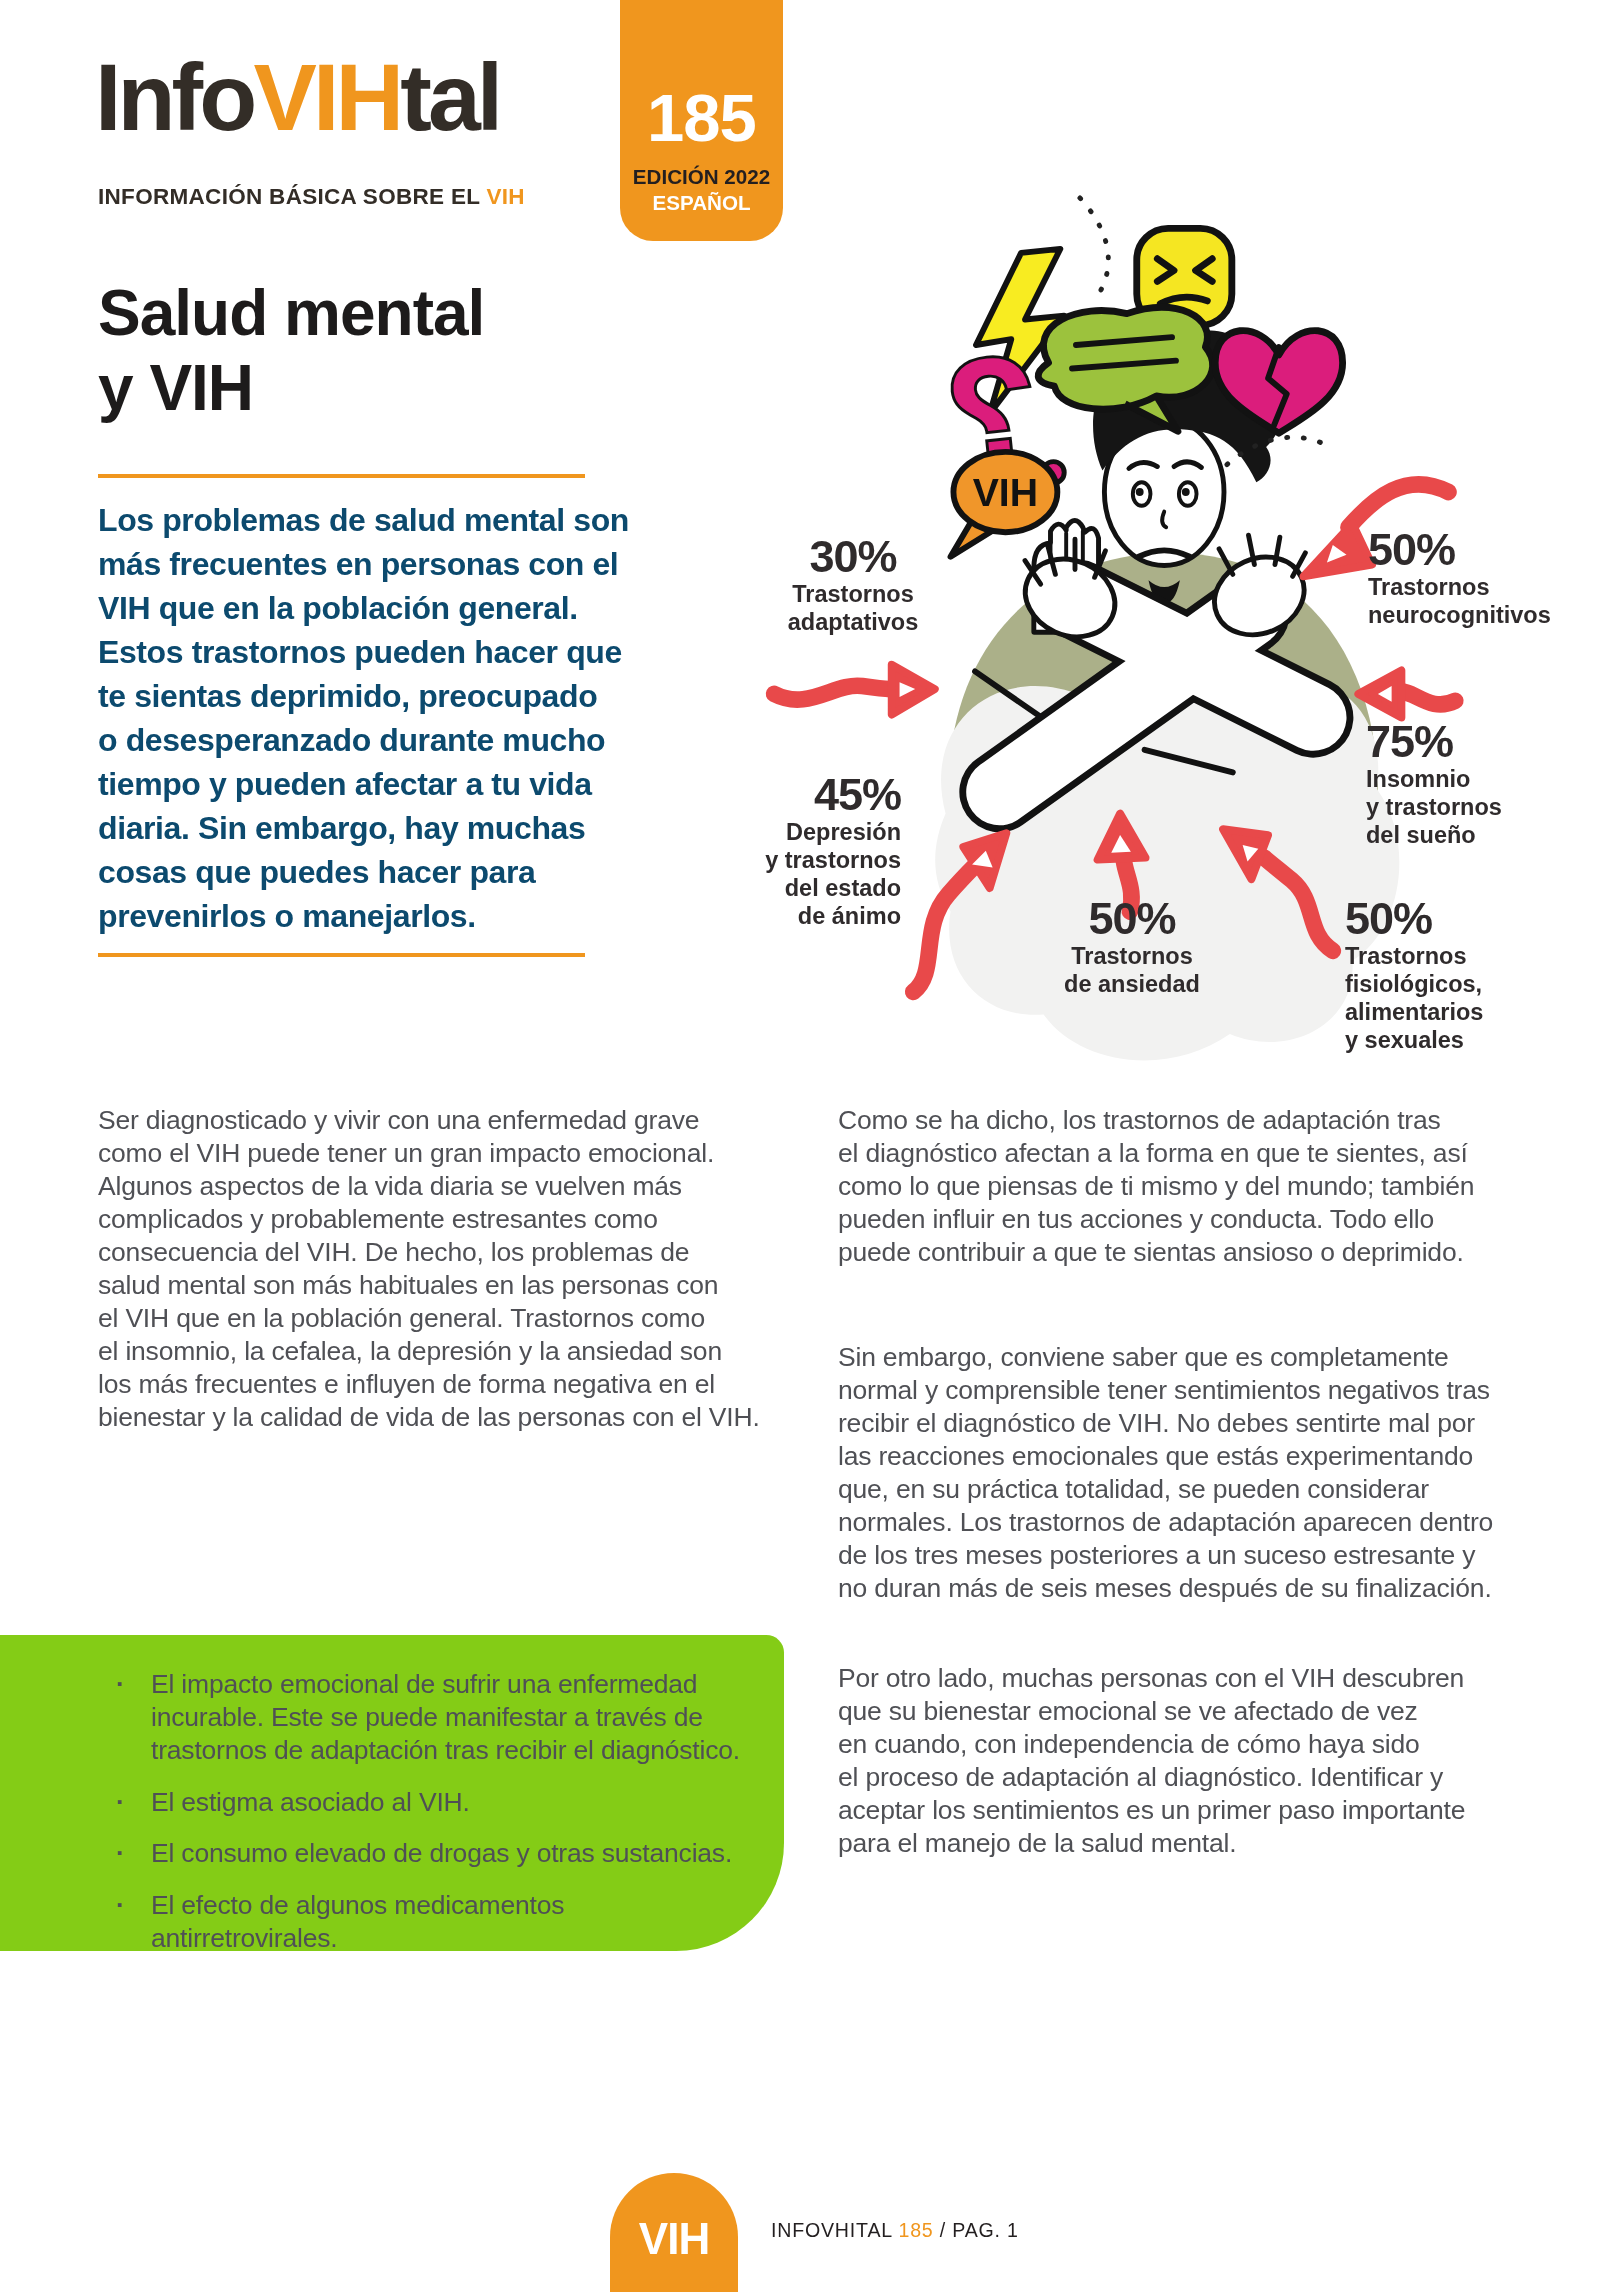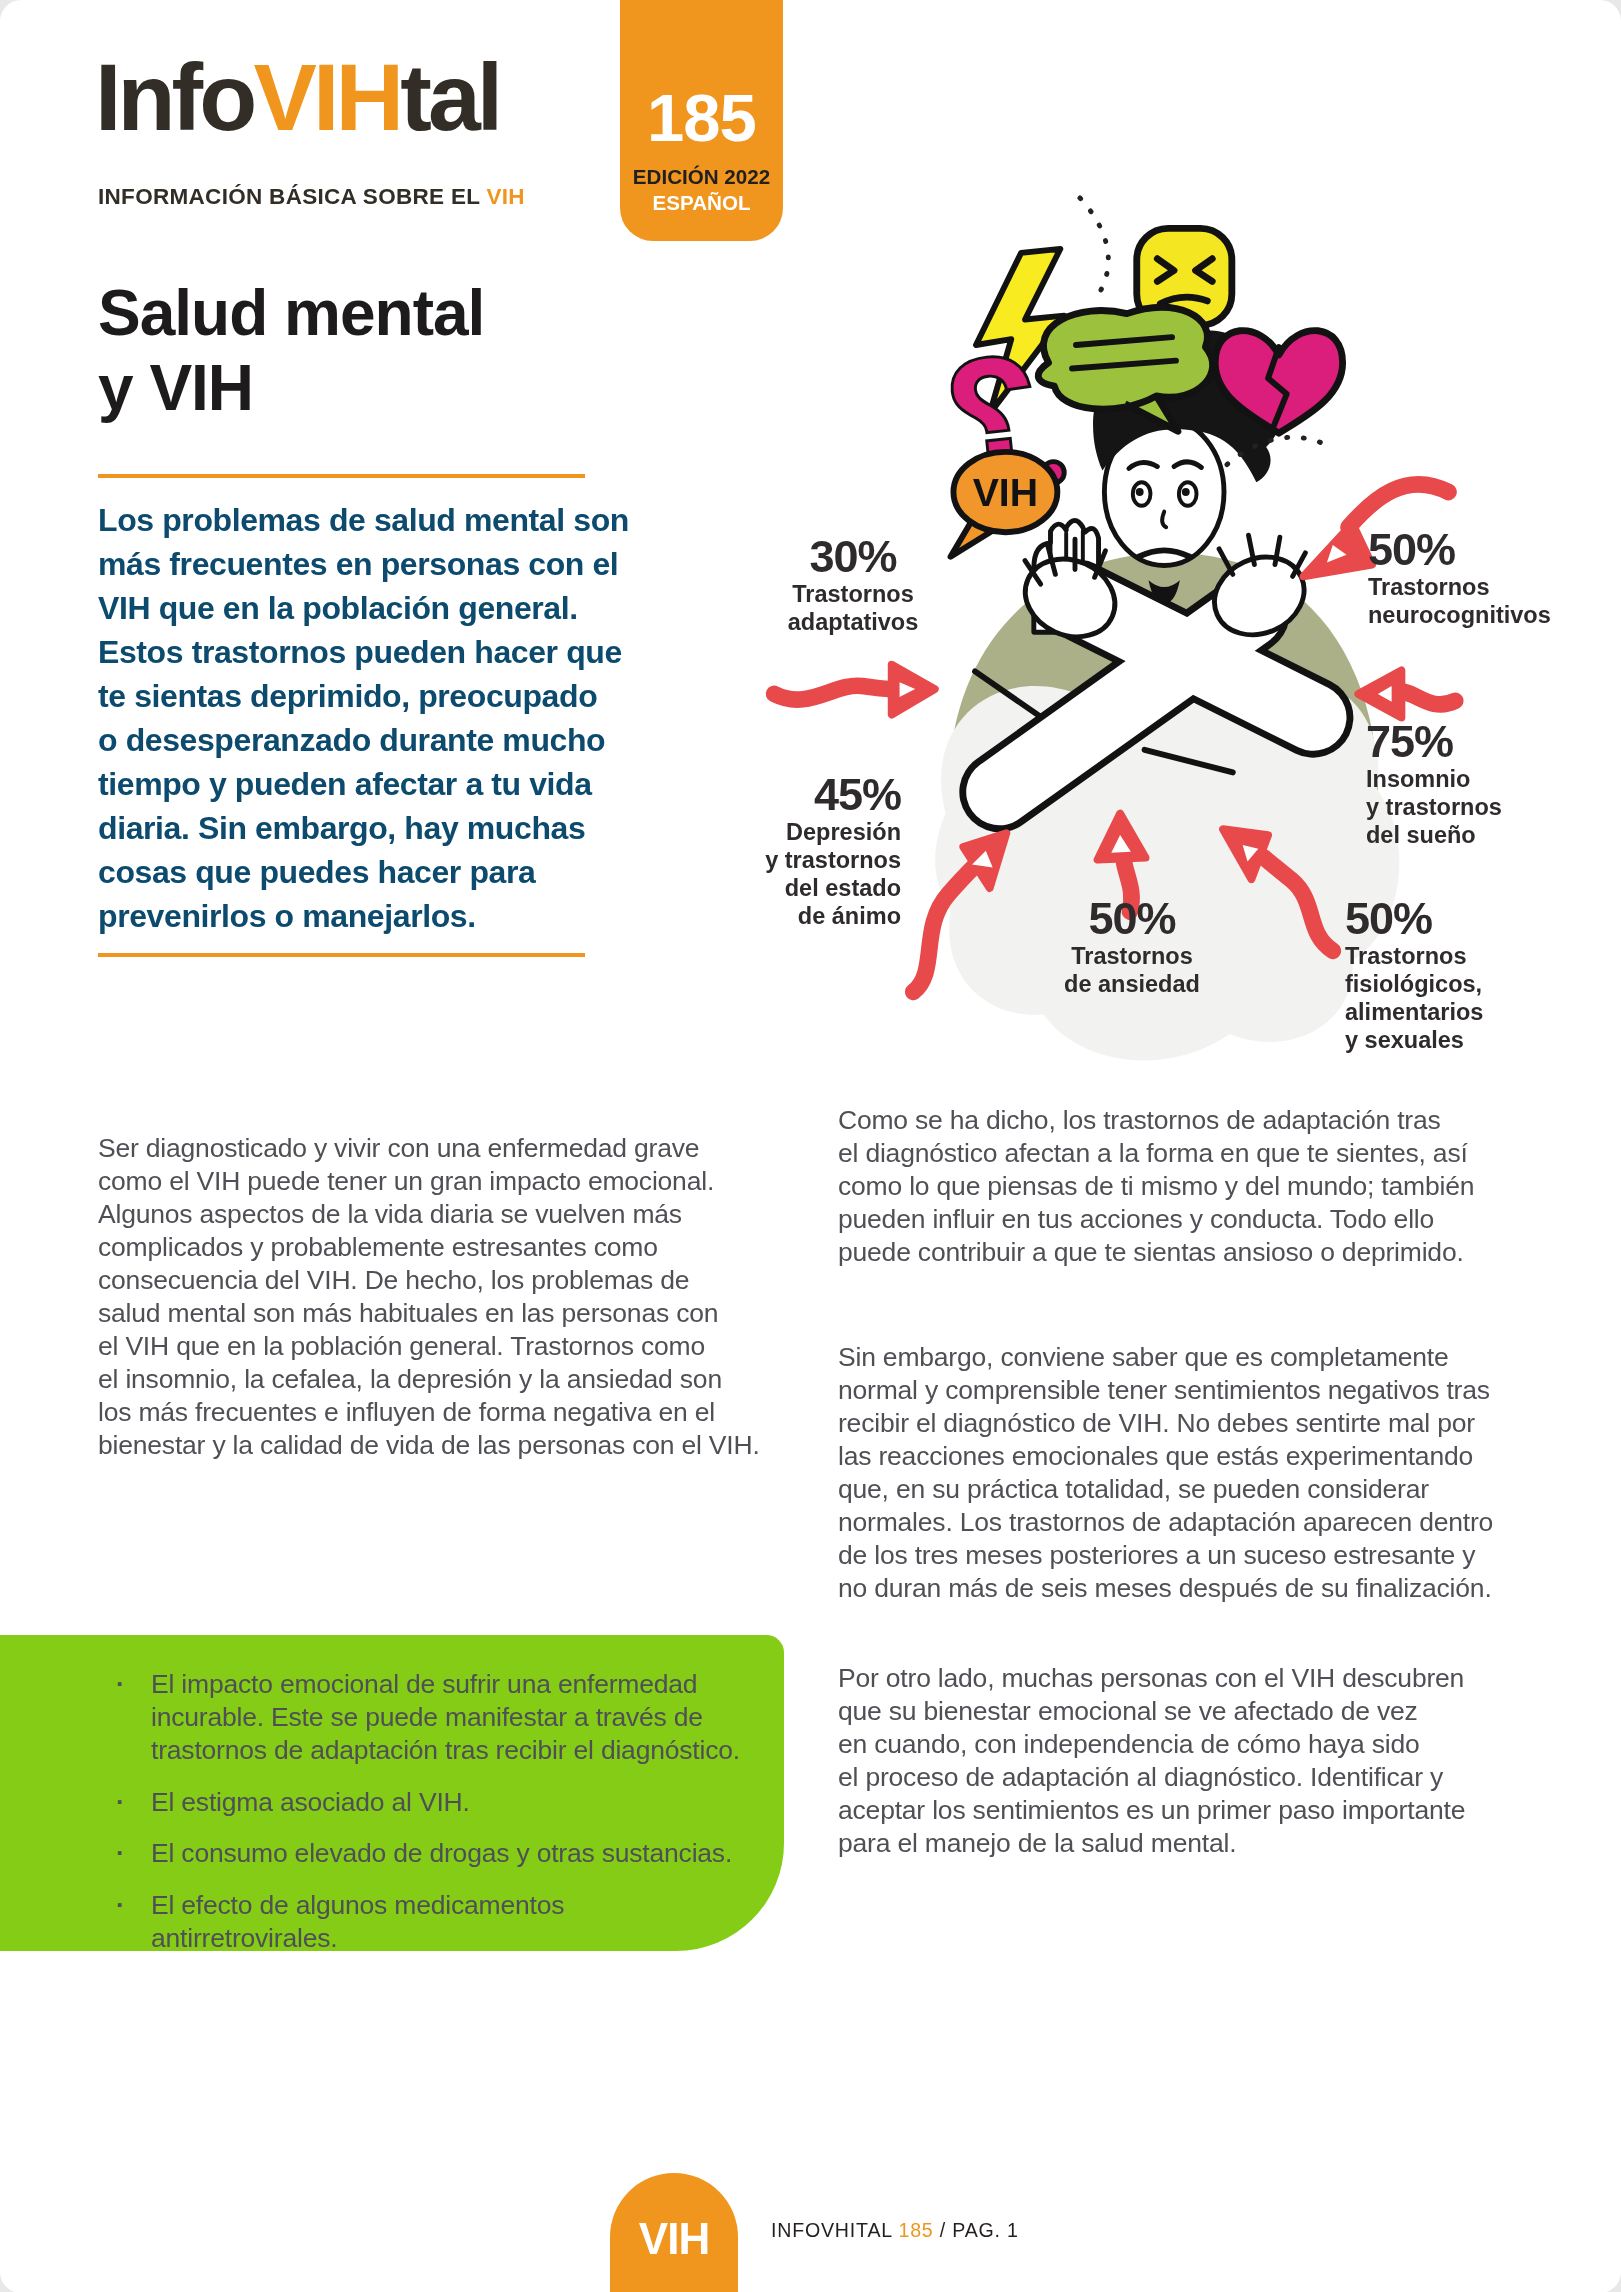--- a/index.html
+++ b/index.html
@@ -1,17 +1,17 @@
 <!DOCTYPE html>
 <html><head>
 <meta charset="utf-8">
 <style>
   html,body{margin:0;padding:0;background:#e8e8e8;}
   .page{position:relative;width:1621px;height:2293px;background:#ffffff;overflow:hidden;
-        font-family:"Liberation Sans",sans-serif;margin:0 auto;border-radius:21px;}
+        font-family:"Liberation Sans",sans-serif;margin:0 auto;}
 
   
   .logo{position:absolute;left:95px;top:43px;font-size:95px;font-weight:700;
         letter-spacing:-3.9px;color:#332d27;white-space:nowrap;}
   .logo .hl{color:#f0961e;}
   .subtitle{position:absolute;left:98px;top:184px;font-size:22.5px;font-weight:700;
         color:#332d27;letter-spacing:0.3px;white-space:nowrap;}
   .subtitle .hl{color:#f0961e;}
   .badge{position:absolute;left:620px;top:0;width:163px;height:241px;background:#f0961e;
         border-radius:0 0 33px 33px;text-align:center;}
@@ -35,21 +35,21 @@
   .stat-1{left:745px;top:534px;width:216px;text-align:center;}
   .stat-2{left:1368px;top:527px;width:245px;text-align:left;}
   .stat-3{left:674px;top:772px;width:227px;text-align:right;}
   .stat-4{left:1366px;top:719px;width:235px;text-align:left;}
   .stat-5{left:1023px;top:896px;width:218px;text-align:center;}
   .stat-6{left:1345px;top:896px;width:245px;text-align:left;}
 
   
   .body-text{position:absolute;font-size:26.5px;line-height:33px;color:#4f5055;
         letter-spacing:-0.2px;white-space:pre-line;}
-  .lp1{left:98px;top:1104px;width:706px;margin-top:28px;}
+  .lp1{left:98px;top:1104px;width:706px;}
   .lp2{left:98px;top:1505px;width:706px;}
   .rp1{left:838px;top:1104px;width:725px;}
   .rp2{left:838px;top:1341px;width:725px;}
   .rp3{left:838px;top:1662px;width:725px;}
 
   .cream-box{position:absolute;left:0;top:1635px;width:784px;height:316px;
         background:#84cc16;border-radius:0 17.6px 108px 0;box-sizing:border-box;
         padding:33px 39px 0 116px;}
   .bullet-item{display:flex;margin-bottom:18.6px;font-size:26.5px;line-height:33px;
         color:#4f5055;letter-spacing:-0.2px;}

